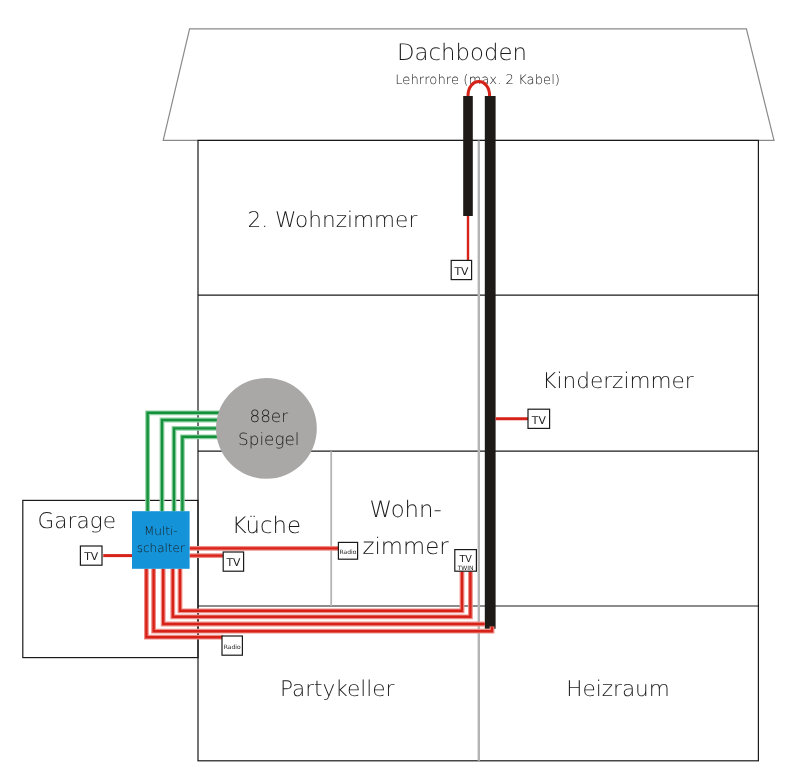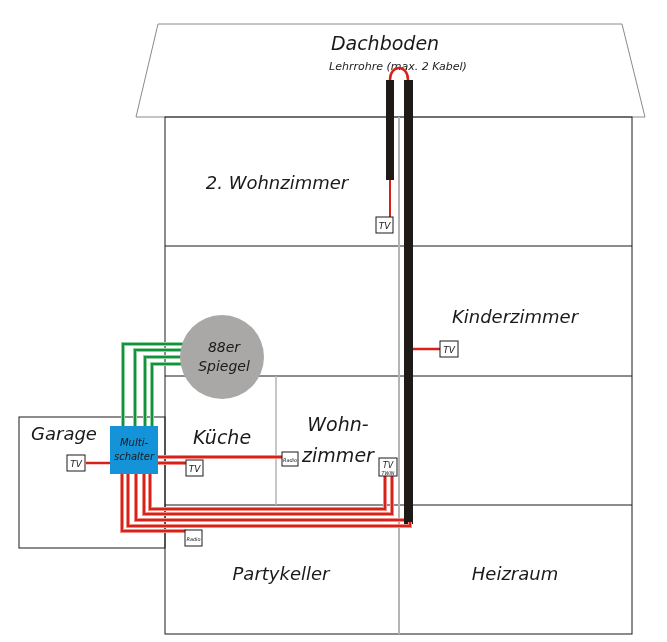--- a/index.html
+++ b/index.html
@@ -1,17 +1,17 @@
 <!DOCTYPE html>
 <html><head>
 <meta charset="utf-8">
 <style>
   html, body { margin: 0; padding: 0; background: #ffffff; }
   body { width: 667px; height: 642px; overflow: hidden; font-family: "Liberation Sans", sans-serif; }
-  #stage { position: relative; width: 562px; height: 642px; font-style: italic; }
+  #stage { position: relative; width: 562px; height: 642px; }
   svg { position: absolute; left: 0; top: 0; }
   .room-label { font-family: "DejaVu Sans", sans-serif; fill: #1a1a1a; font-weight: 200; }
   .box-label { font-family: "DejaVu Sans", sans-serif; fill: #1a1a1a; }
 </style>
 </head>
 <body>
 
 <div id="stage">
 <svg width="667" height="642" viewBox="0 0 667 642">
 

